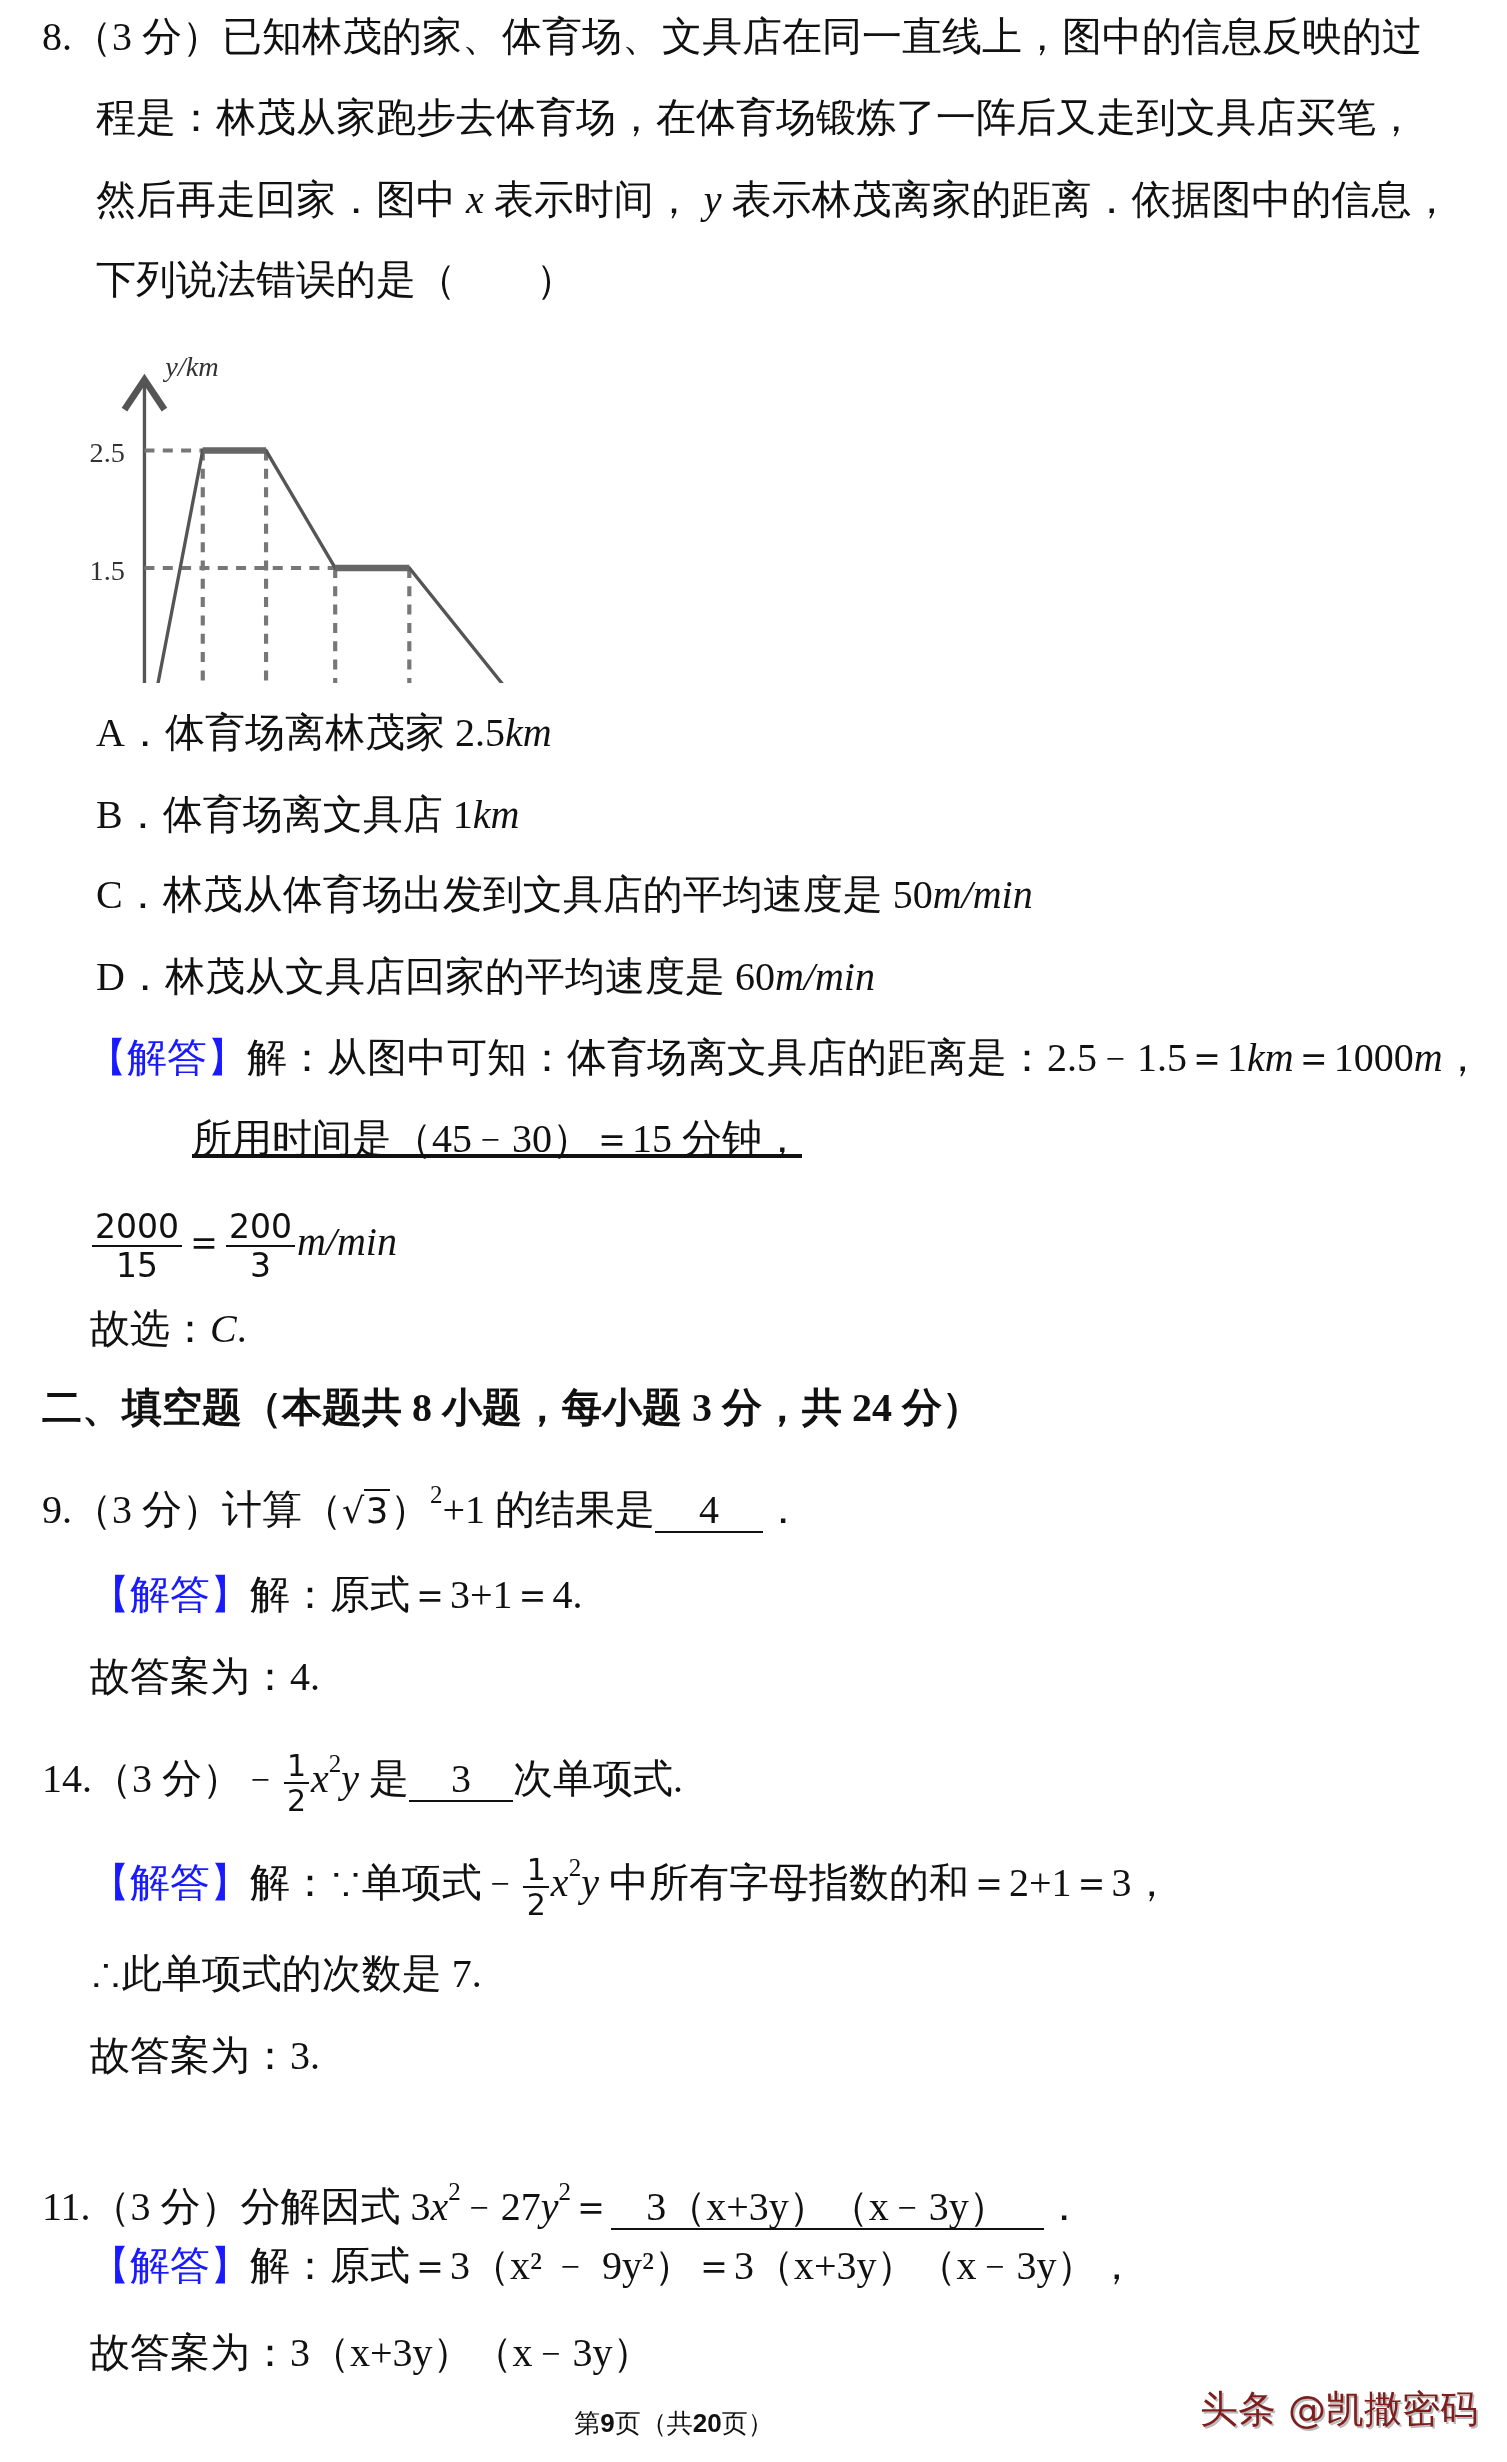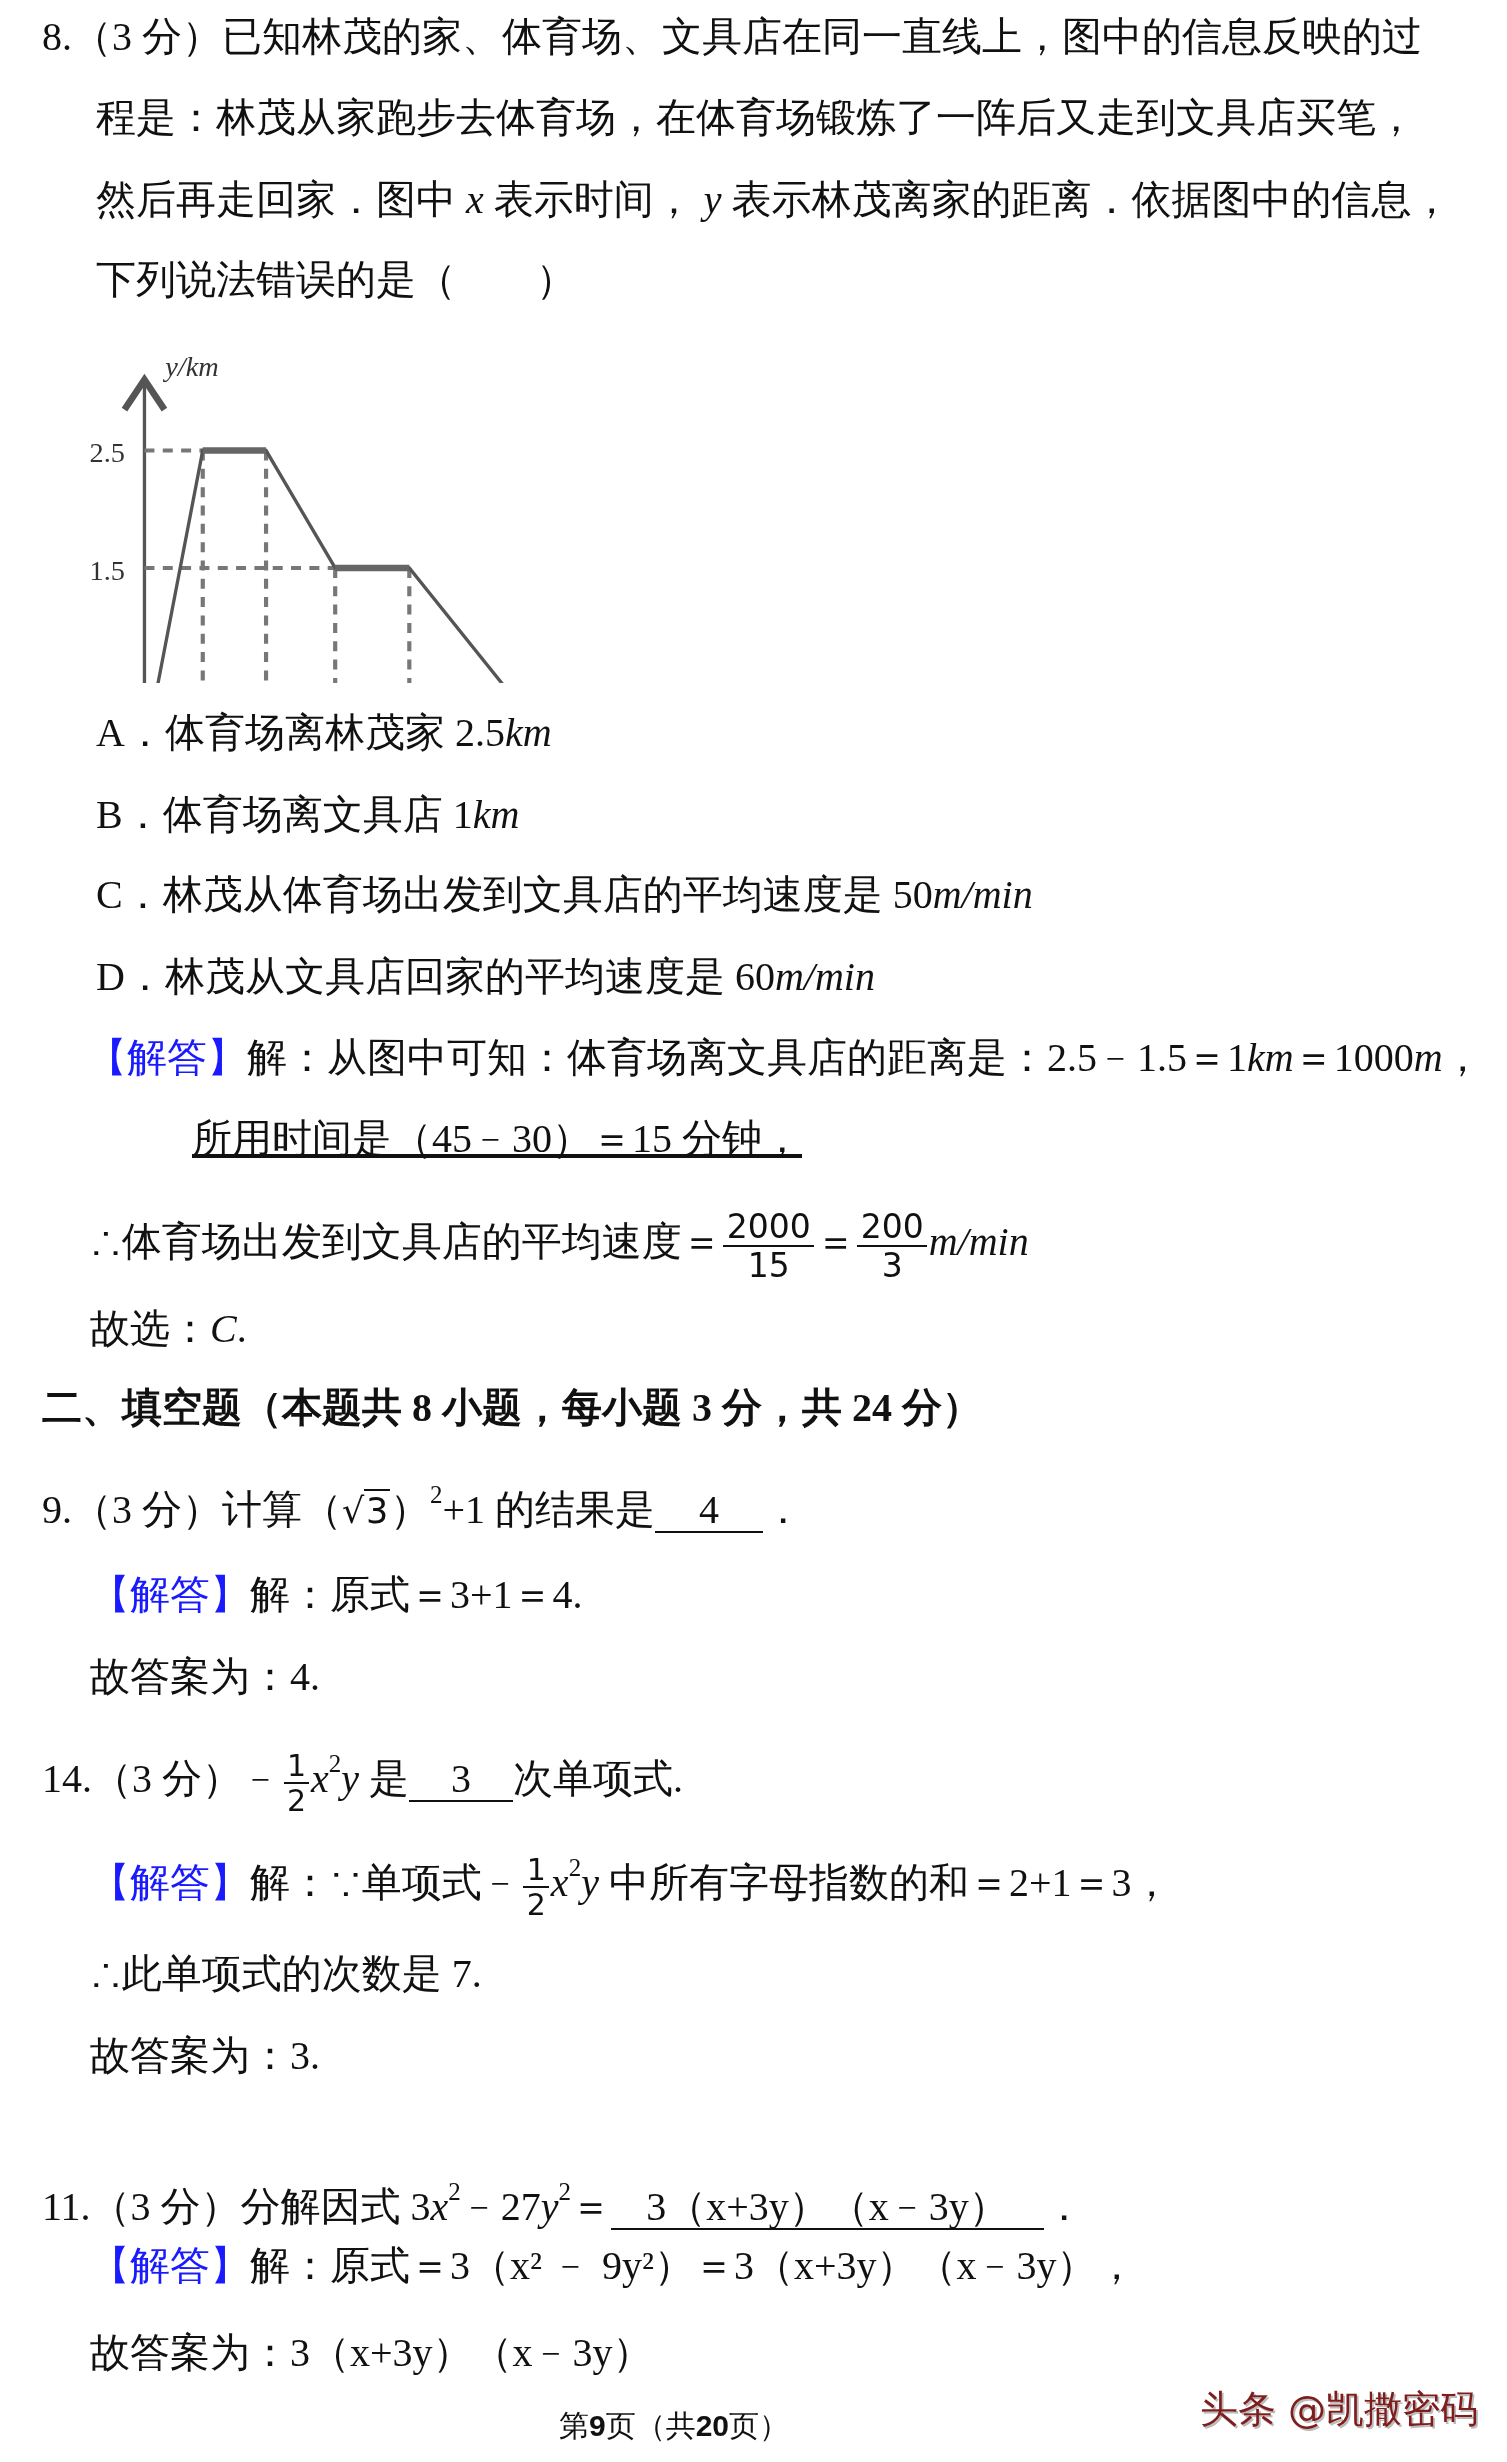--- a/index.html
+++ b/index.html
@@ -7,21 +7,21 @@
        font-family:"Liberation Serif","DejaVu Serif",serif;color:#111;}
   .line{position:absolute;white-space:nowrap;font-size:40px;line-height:50px;}
   .it{font-style:italic;}
   .tag{color:#1a1aff;}
   .blank{display:inline-block;border-bottom:2.5px solid #111;text-align:center;line-height:43px;}
   .frac{display:inline-flex;flex-direction:column;align-items:center;vertical-align:middle;font-family:"DejaVu Sans",sans-serif;font-size:33px;line-height:37px;margin:0 1.7px;}
   .frac .num{border-bottom:2.5px solid #111;padding:0 3.3px;}
   .frac.small{font-size:30px;line-height:33px;}
   sup{font-size:25px;vertical-align:20px;line-height:0;}
   .section{font-weight:bold;font-family:"Liberation Serif","DejaVu Serif",serif;}
-  .footer{position:absolute;left:0;width:1348px;text-align:center;font-size:30px;top:2406px;}
+  .footer{position:absolute;left:0;width:1348px;text-align:center;font-size:26px;top:2406px;}
   .footer b{font-family:"Liberation Sans","DejaVu Sans",sans-serif;}
   .watermark{position:absolute;left:1200px;top:2384px;font-size:38px;color:#7f1d1d;
              font-family:"DejaVu Sans",sans-serif;text-shadow:1.7px 1.7px 0 #bbb;}
   .sqrt{display:inline-block;font-family:"DejaVu Sans",sans-serif;font-size:35px;}
   .sqrt span{border-top:2.5px solid #111;padding:0 1.7px;}
   svg text{font-family:"Liberation Serif","DejaVu Serif",serif;}
 </style>
 </head>
 <body>
 
@@ -84,21 +84,21 @@
 </div>
 <div class="line" style="left:96px;top:952px;">
   <span>D．</span><span>林茂从文具店回家的平均速度是 60</span><span class="it">m/min</span>
 </div>
 
 <div class="line" style="left:87px;top:1033px;">
   <span class="tag">【解答】</span><span>解：从图中可知：体育场离文具店的距离是：2.5﹣1.5＝1</span><span class="it">km</span><span>＝1000</span><span class="it">m</span><span>，</span>
 </div>
 <div class="line" style="left:192px;top:1114px;text-decoration:underline;">所用时间是（45﹣30）＝15 分钟，</div>
 <div class="line" style="left:90px;top:1200px;line-height:83px;">
-  <span>∴体育场出发到文具店的平均速度＝</span><span class="frac">
+  <span class="frac">
       <span class="num">2000</span>
       <span class="den">15</span>
     </span><span>＝</span><span class="frac">
       <span class="num">200</span>
       <span class="den">3</span>
     </span><span class="it">m/min</span>
 </div>
 <div class="line" style="left:90px;top:1304px;">
   <span>故选：</span><span class="it">C</span><span>.</span>
 </div>

